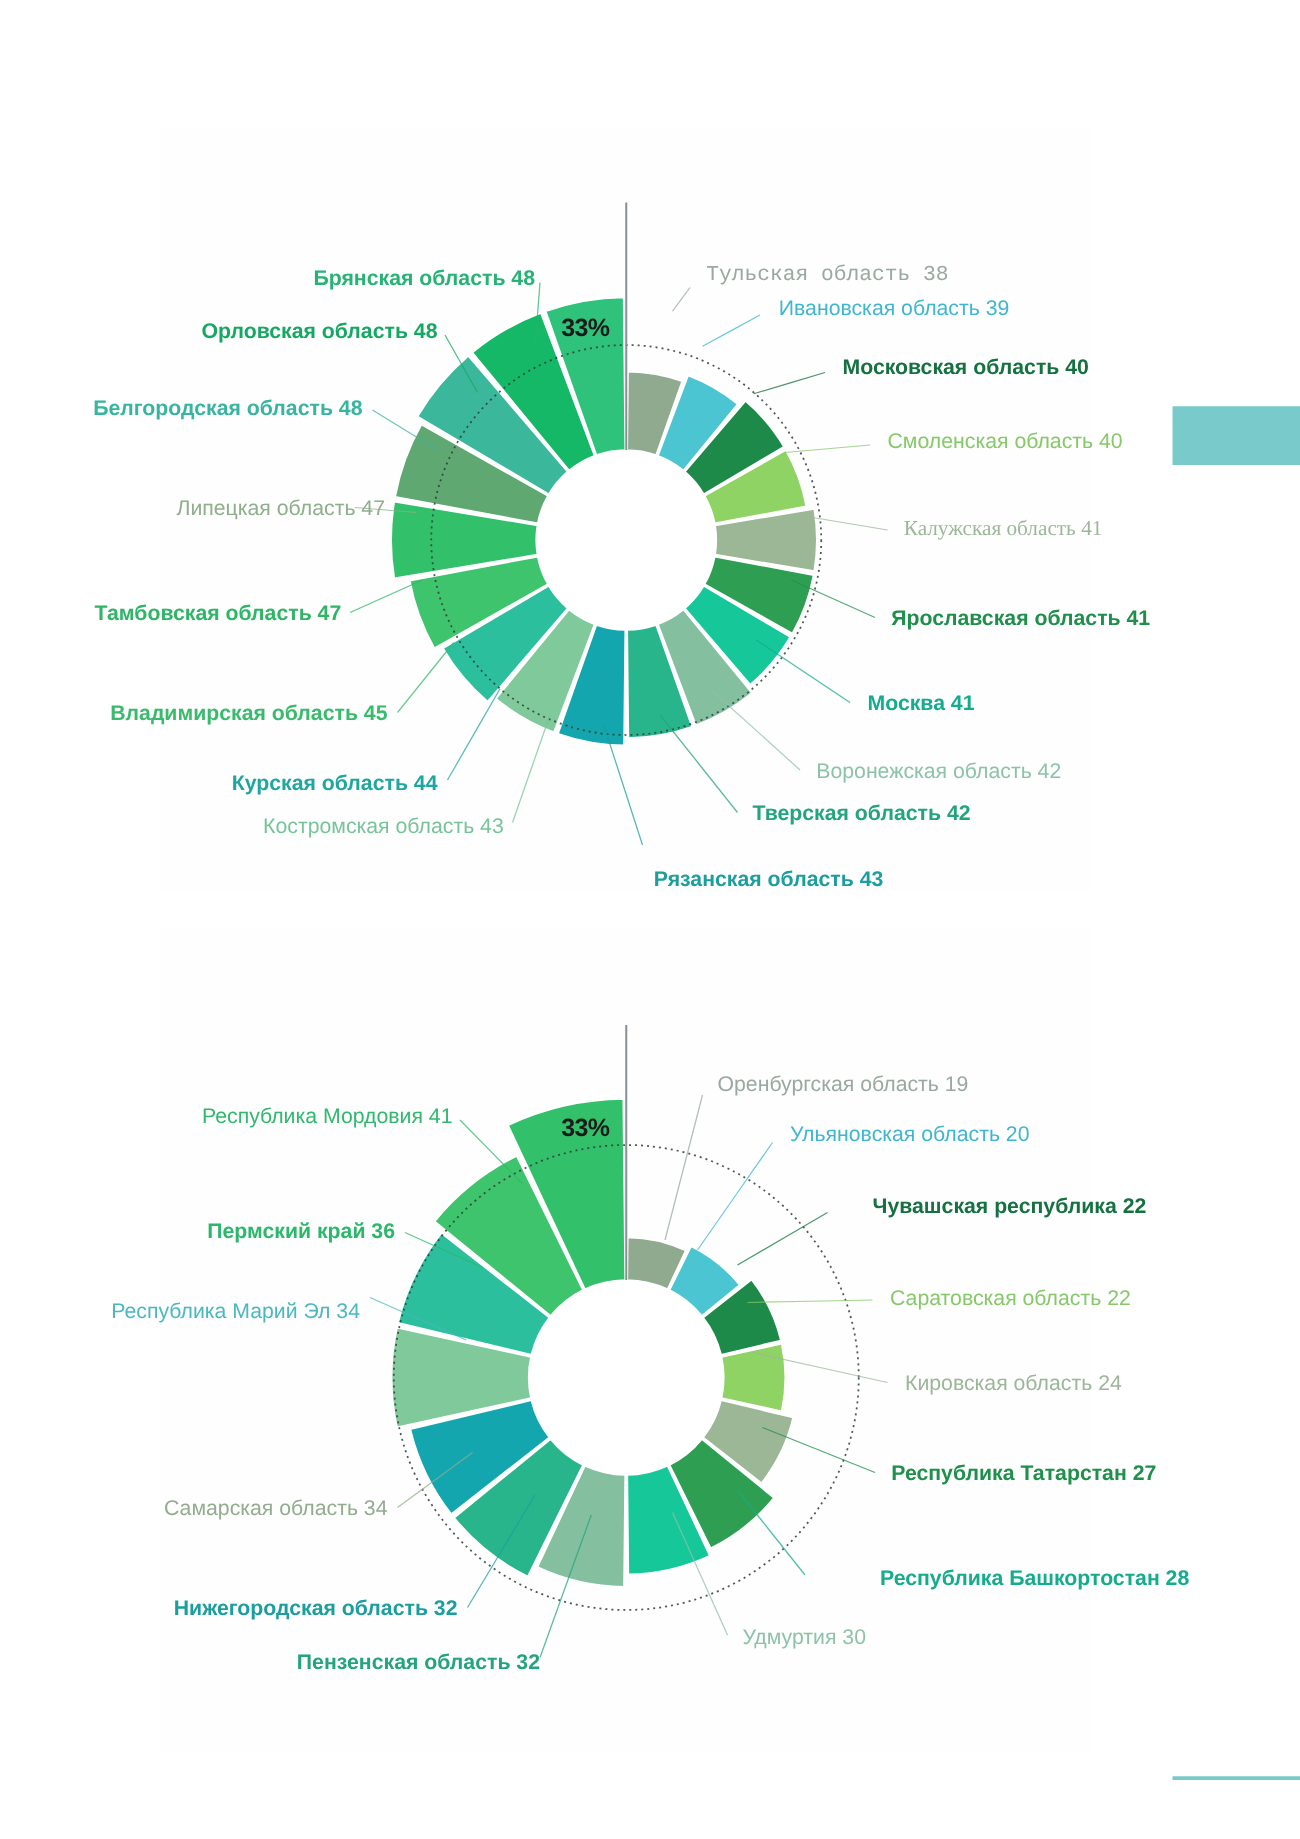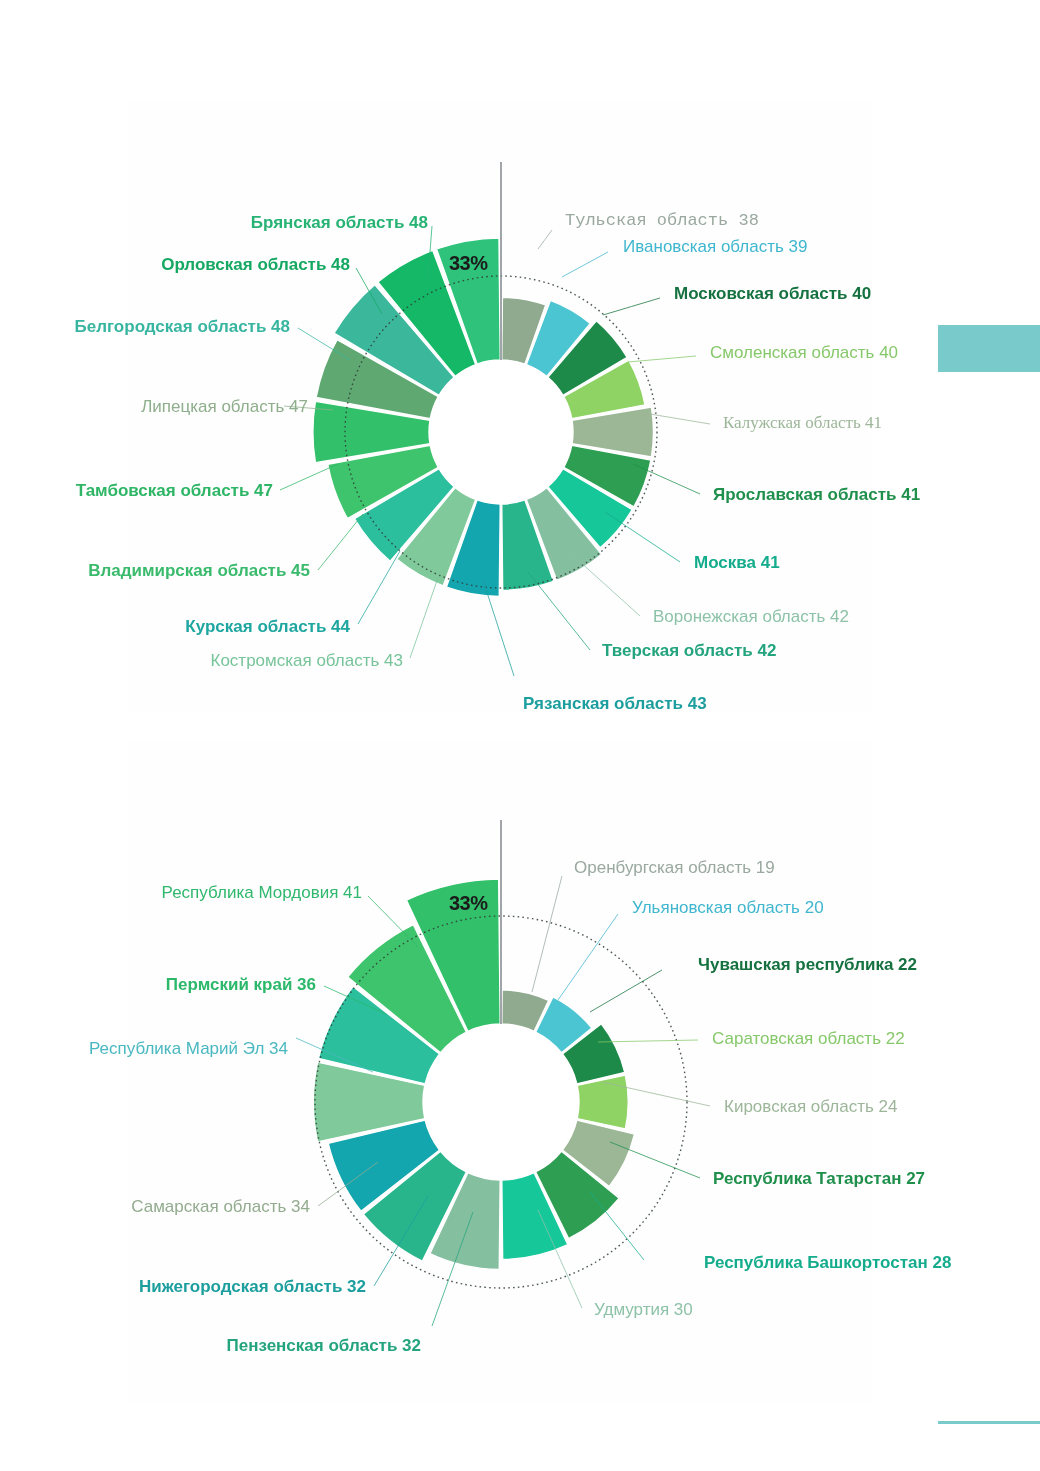--- a/index.html
+++ b/index.html
@@ -146,21 +146,21 @@
     </svg>
   <div class="center-pct" id="pct2" style="left: 321px; top: 150px;">33%</div>
 <div class="lbl " style="left: 446px; top: 117px; color: rgb(154, 168, 160);">Оренбургская область 19</div>
     <div class="lbl " style="left: 504px; top: 157px; color: rgb(63, 182, 207); text-align: center;">Ульяновская область 20</div>
     <div class="lbl b " style="left: 548px; top: 214px; color: rgb(21, 113, 63); margin-left: 22px;">Чувашская республика 22</div>
     <div class="lbl " style="left: 584px; top: 288px; color: rgb(134, 200, 106);">Саратовская область 22</div>
     <div class="lbl " style="left: 596px; top: 356px; color: rgb(157, 182, 154);">Кировская область 24</div>
     <div class="lbl b " style="left: 585px; top: 428px; color: rgb(31, 143, 76);">Республика Татарстан 27</div>
     <div class="lbl b " style="left: 530px; top: 512px; color: rgb(20, 172, 140); padding-left: 46px;">Республика Башкортостан 28</div>
     <div class="lbl " style="left: 466px; top: 559px; color: rgb(141, 194, 168);">Удмуртия 30</div>
-    <div class="lbl b r" style="left: 293px; top: 579px; color: rgb(35, 164, 126); margin-top: 16px;">Пензенская область 32</div>
+    <div class="lbl b r" style="left: 304px; top: 579px; color: rgb(35, 164, 126);">Пензенская область 32</div>
     <div class="lbl b r" style="left: 238px; top: 536px; color: rgb(28, 158, 158);">Нижегородская область 32</div>
     <div class="lbl r" style="left: 182px; top: 456px; color: rgb(147, 171, 143);">Самарская область 34</div>
     <div class="lbl r" style="left: 160px; top: 278px; color: rgb(74, 184, 192); margin-top: 20px;">Республика Марий Эл 34</div>
     <div class="lbl b r" style="left: 188px; top: 234px; color: rgb(43, 184, 106);">Пермский край 36</div>
     <div class="lbl r" style="left: 234px; top: 142px; color: rgb(48, 184, 110);">Республика Мордовия 41</div>
   </div>
 
 <div class="accent-rect"></div>
 <div class="bottom-rule"></div>
 

